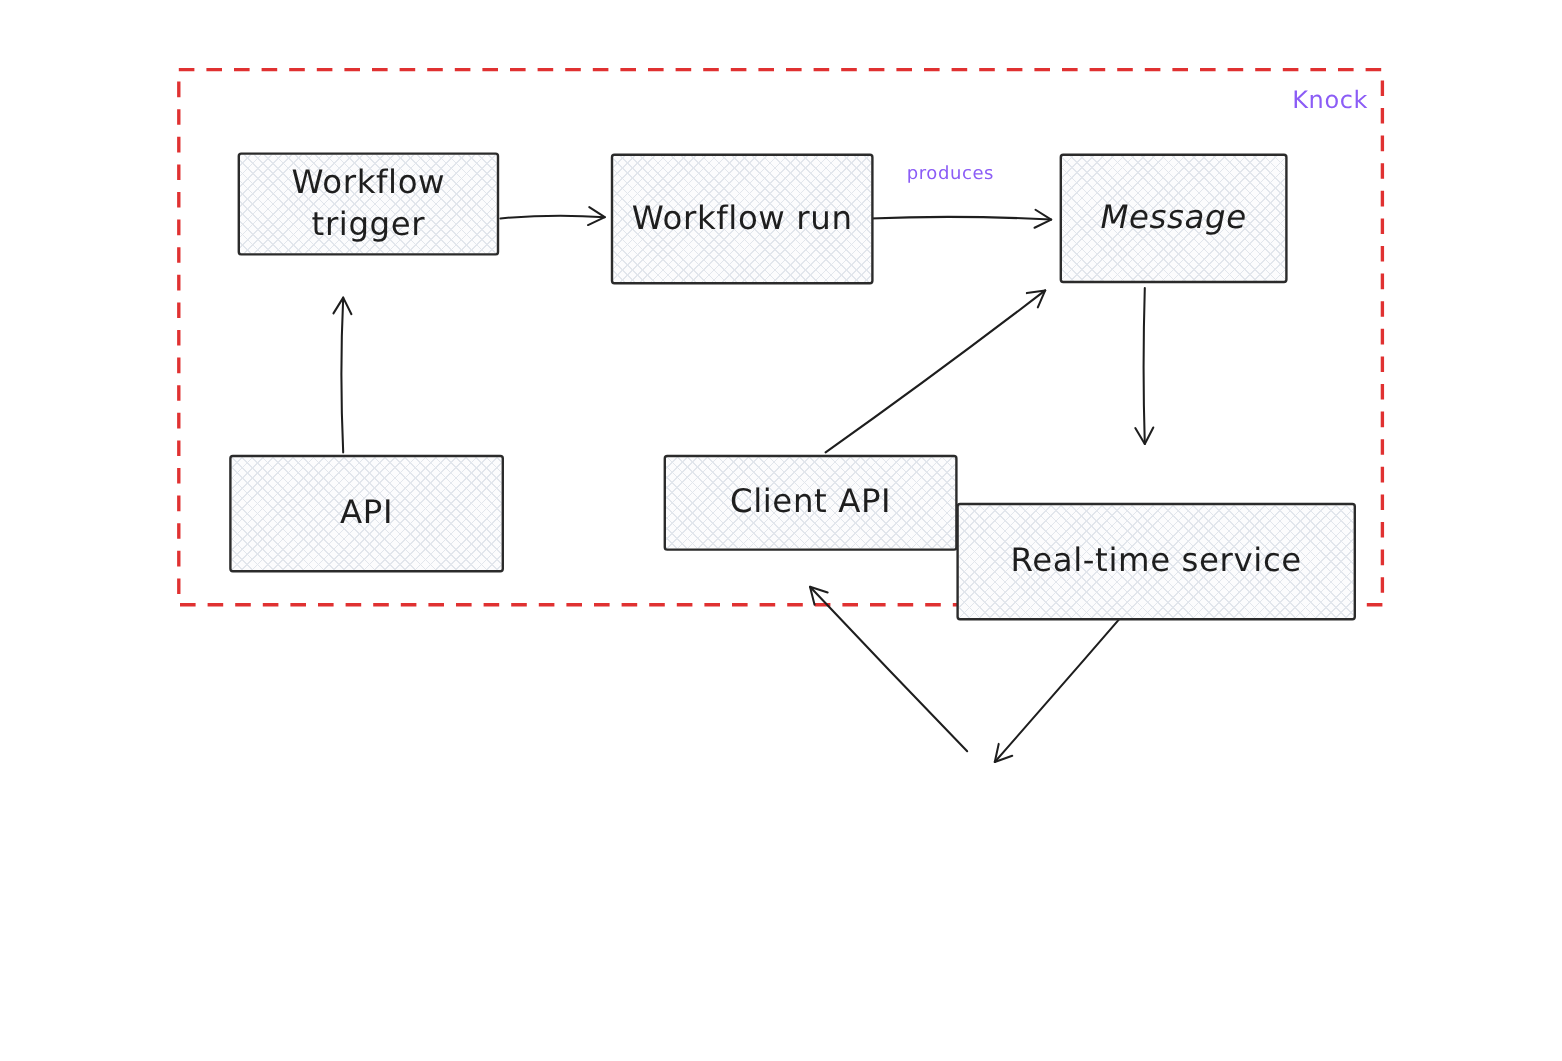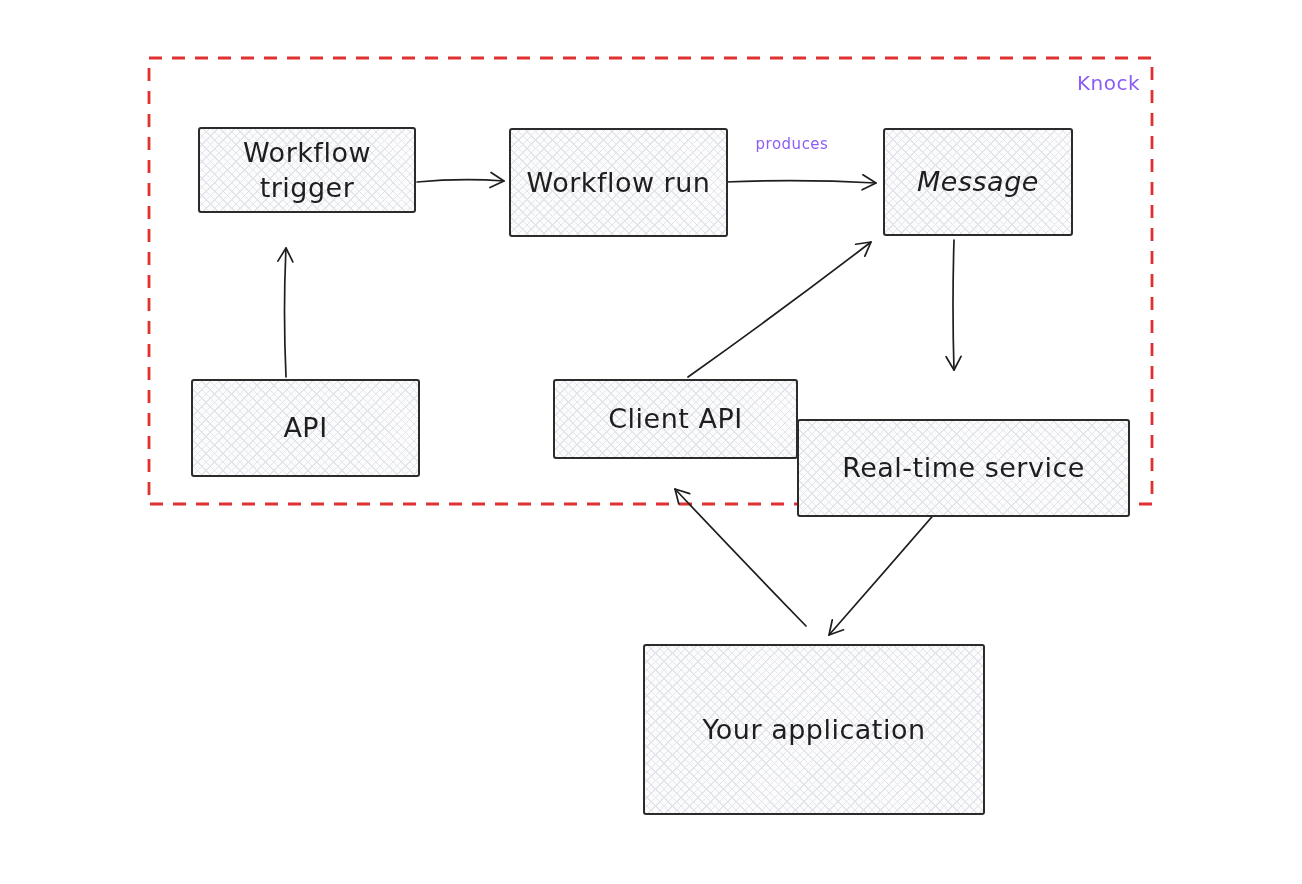--- a/index.html
+++ b/index.html
@@ -121,17 +121,14 @@
   </div>
 
   <div id="node-client-api" class="node">
     <span>Client API</span>
   </div>
 
   <div id="node-real-time" class="node">
     <span>Real-time service</span>
   </div>
 
-  <div id="node-your-app" class="node">
-    <span>Your application</span>
-  </div>
 
 </div>
 
 </body></html>

